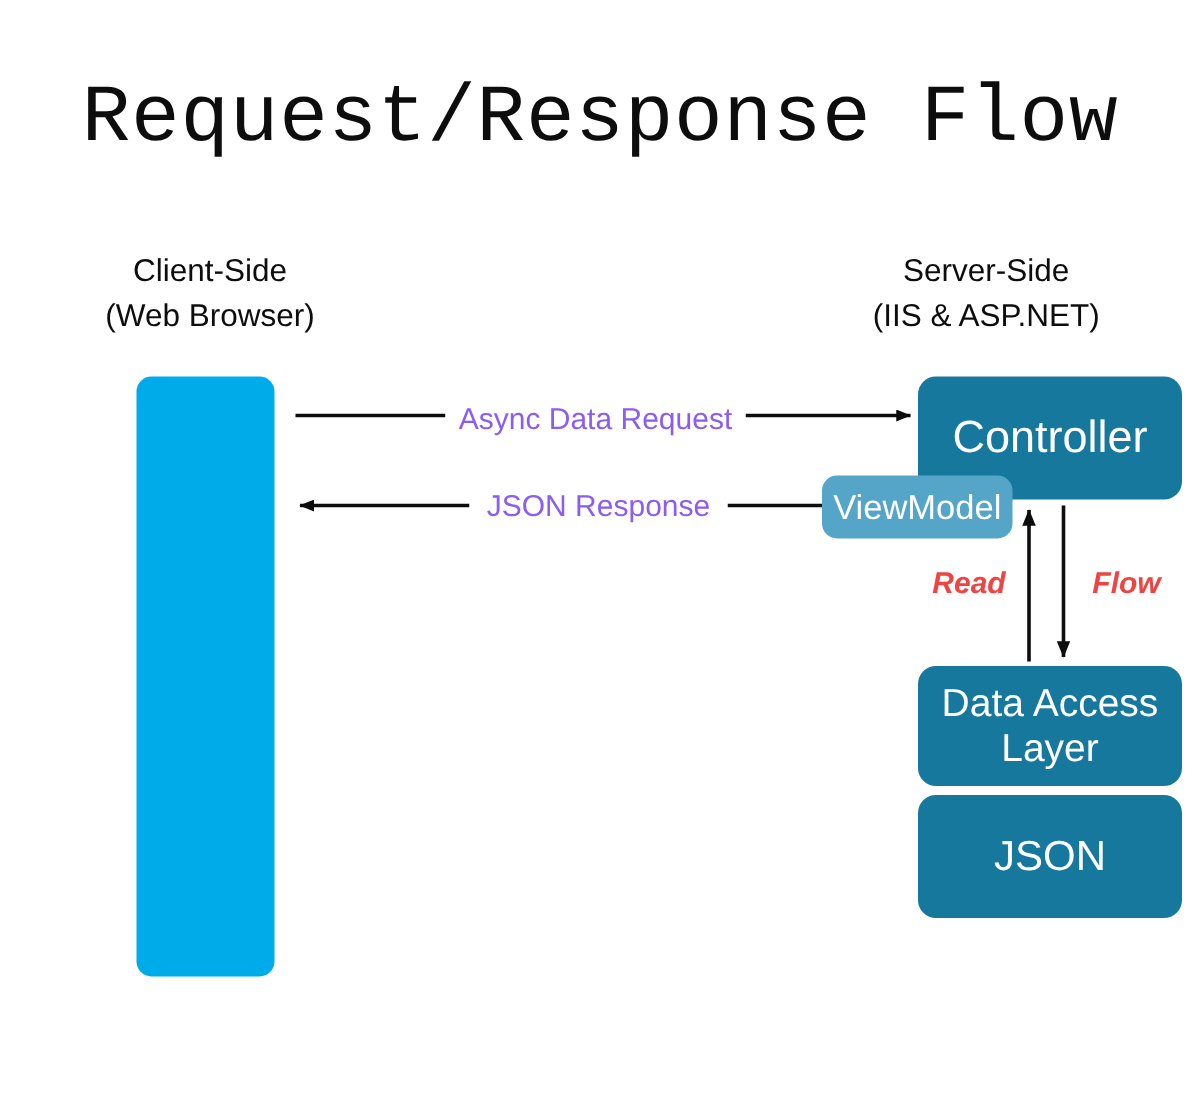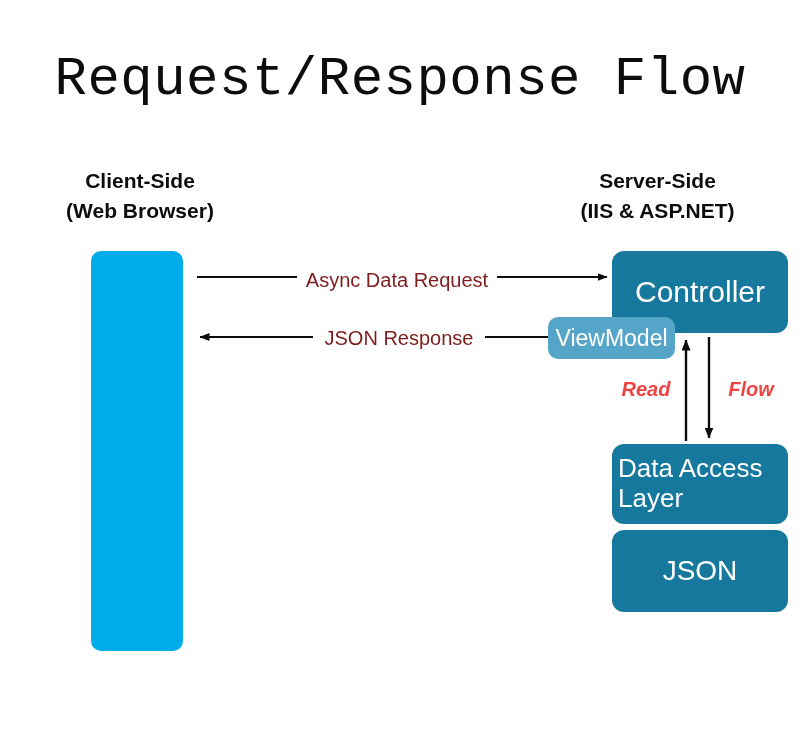--- a/index.html
+++ b/index.html
@@ -36,21 +36,21 @@
     color: #0d0d0d;
     line-height: 1.1;
     white-space: nowrap;
   }
 
   
   .col-head {
     position: absolute;
     font-family: "Liberation Sans", sans-serif;
     font-size: 21px;
-    font-weight: bold;
+    font-weight: normal;
     color: #0d0d0d;
     text-align: center;
     line-height: 1.45;
   }
   .col-head .l1 { display: block; }
   .col-head .l2 { display: block; }
 
   #head-client {
     left: 10px;
     top: 166px;
@@ -77,20 +77,21 @@
   .srv-box {
     position: absolute;
     background: #157architect;
     border-radius: 12px;
     color: #ffffff;
     font-family: "Liberation Sans", sans-serif;
     font-weight: 300;
     display: flex;
     align-items: center;
     justify-content: center;
+    text-align: center;
     line-height: 1.15;
   }
   #box-controller {
     left: 612px;
     top: 251px;
     width: 176px;
     height: 82px;
     background: #17789E;
     font-size: 30px;
   }
@@ -130,21 +131,21 @@
     align-items: center;
     justify-content: center;
   }
 
   
   .flow-label {
     position: absolute;
     font-family: "Liberation Sans", sans-serif;
     font-size: 20px;
     font-weight: normal;
-    color: #7f1d1d;
+    color: #8b5cf6;
     background: #ffffff;
     white-space: nowrap;
     text-align: center;
     line-height: 1;
   }
   #label-request {
     left: 297px;
     top: 268px;
     width: 200px;
     padding: 2px 0;

